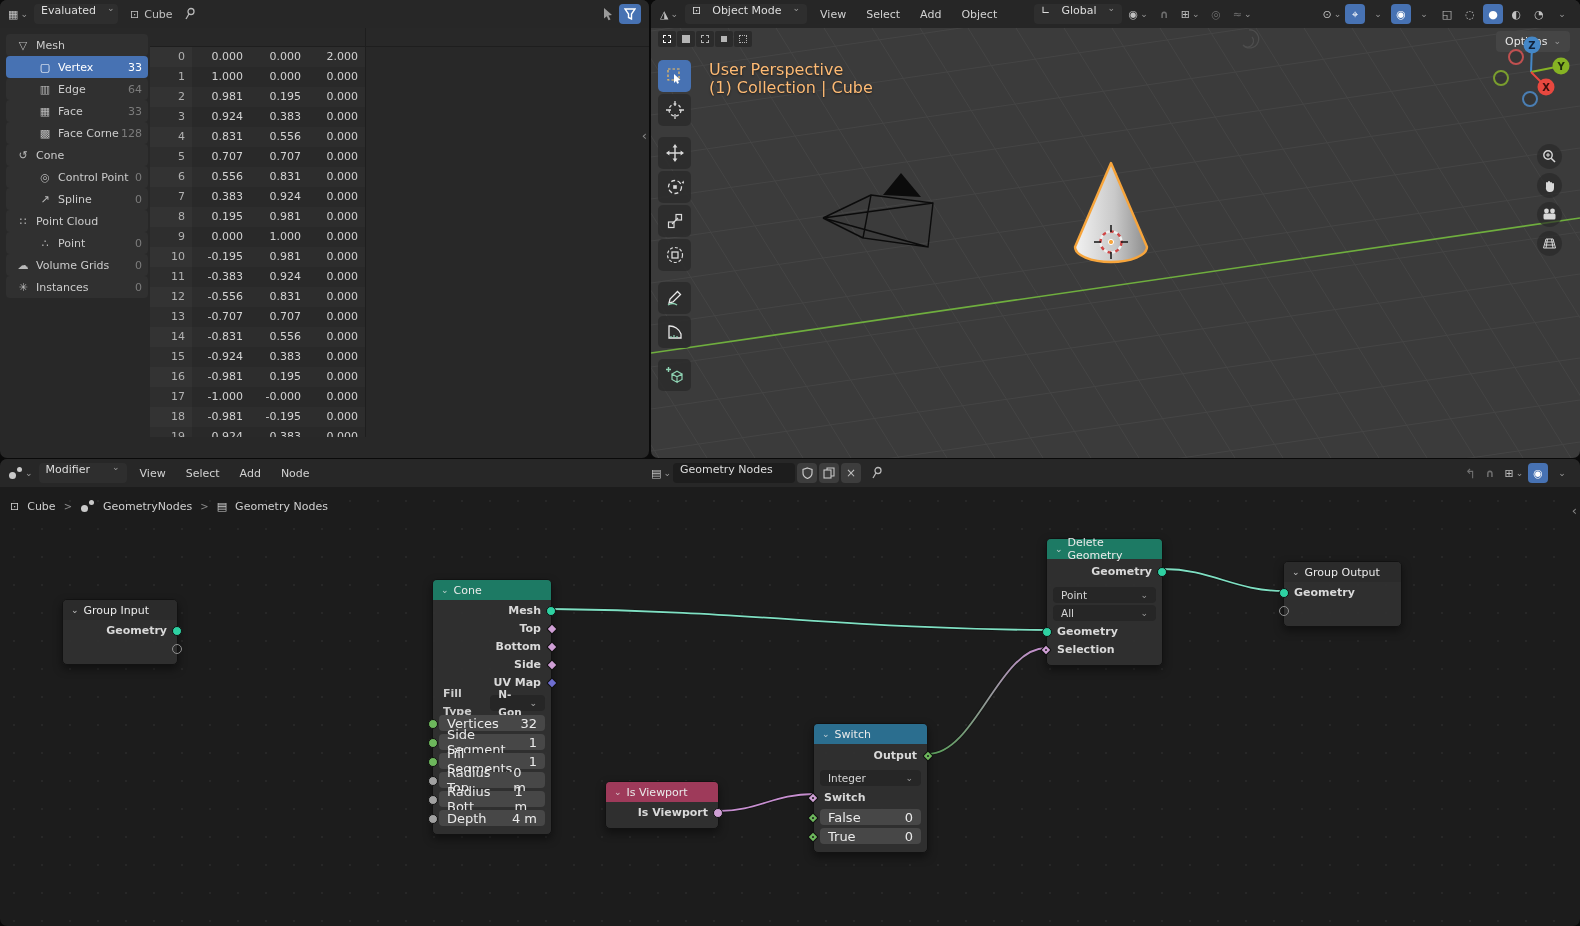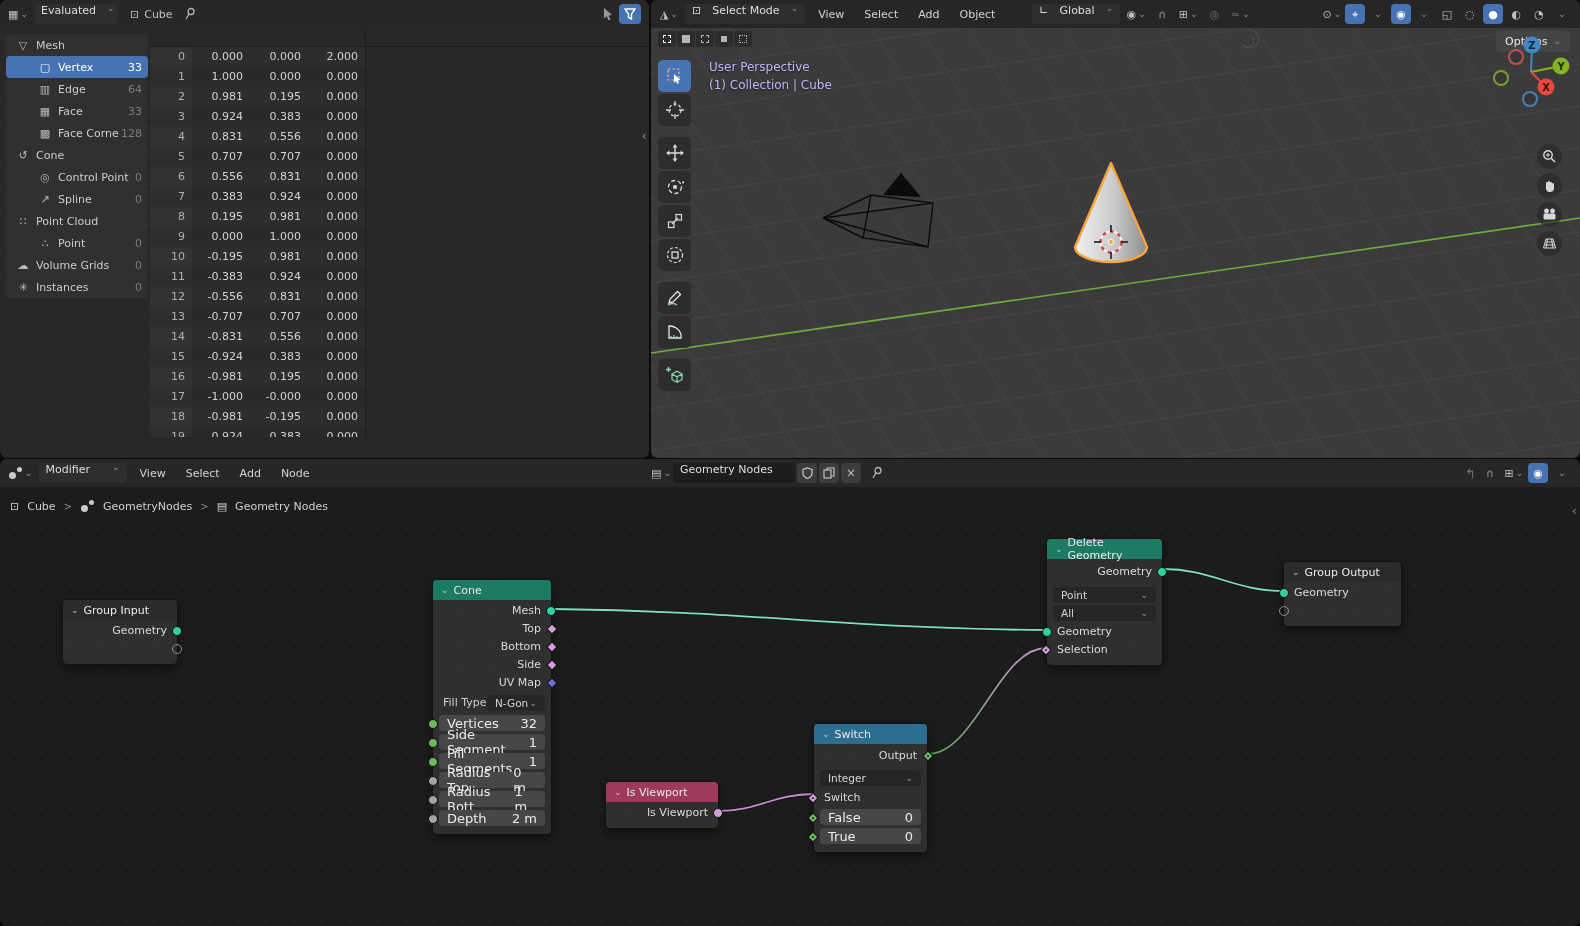--- a/index.html
+++ b/index.html
@@ -43,21 +43,21 @@
   .t-c.idx { color:#b2b2b2; }
   .vline { position:absolute; top:0; bottom:0; width:1px; background:#1e1e1e; }
   #statusbar { position:absolute; left:0; right:0; bottom:0; height:21px; background:#2b2b2b;
                display:flex; align-items:center; justify-content:flex-end; gap:10px; padding:0 10px; color:#b4b4b4; }
   .edge-collapse { position:absolute; color:#8a8a8a; font-size:13px; }
 
   
   #viewport { left:651px; top:0; width:929px; height:458px; background:#3b3b3b; }
   #viewport .hbar { background:#242424e8; }
   #scene { position:absolute; left:0; top:28px; }
-  .ovl-text { position:absolute; left:58px; color:#c4b5fd; font-size:12px; text-shadow:0 1px 2px #00000088; z-index:3; }
+  .ovl-text { position:absolute; left:58px; color:#fdba74; font-size:16px; text-shadow:0 1px 2px #00000088; z-index:3; }
   #optionsbtn { position:absolute; top:31px; right:10px; height:21px; background:#454545; border-radius:4px;
                 display:flex; align-items:center; gap:6px; padding:0 9px; color:#e8e8e8; z-index:4; }
   #selmodes { position:absolute; left:7px; top:31px; display:flex; gap:1px; z-index:4; }
   .sm { width:18px; height:16px; background:#2b2b2b; border-radius:2px; display:flex; align-items:center; justify-content:center; }
   .sm .mini { width:8px; height:8px; border:1px solid #b5b5b5; }
   .sm.blue .mini { border-style:dashed; border-color:#fff; }
   .mini.solid { background:#b5b5b5; } .mini.dash { border-style:dashed; } .mini.dot { border-style:dotted; }
   #toolbar { position:absolute; left:7px; top:60px; display:flex; flex-direction:column; gap:2px; z-index:4; }
   .tool { width:33px; height:32px; background:rgba(44,44,44,.9); border-radius:5px;
           display:flex; align-items:center; justify-content:center; }
@@ -76,21 +76,21 @@
                 gap:8px; color:#cfcfcf; z-index:6; }
   .bc-ic { color:#cfcfcf; font-size:11px; }
   .bc-sep { color:#8a8a8a; font-size:10px; }
   #wires { position:absolute; left:0; top:0; z-index:1; pointer-events:none; }
   .node { position:absolute; z-index:2; background:#303030f2; border:1px solid #121212; border-radius:5px;
           box-shadow:0 4px 10px rgba(0,0,0,.45); }
   .nhead { height:20px; display:flex; align-items:center; gap:5px; padding:0 8px;
            border-radius:4px 4px 0 0; color:#eaeaea; font-size:11px; }
   .nhead .chev { color:#e5e5e5cc; }
   .nbody { padding:2px 0 6px 0; position:relative; }
-  .nrow { position:relative; height:18px; line-height:18px; padding:0 10px; font-size:11px; color:#d9d9d9; }
+  .nrow { position:relative; height:18px; line-height:18px; padding:0 10px; font-size:11px; color:#d9d9d9;font-weight:bold; }
   .nrow.out { text-align:right; }
   .nfrow { position:relative; height:19px; }
   .nfield { position:absolute; left:6px; right:6px; top:1px; height:16px; background:#474747; border-radius:4px;
             display:flex; justify-content:space-between; align-items:center; padding:0 8px;
             font-size:13px; color:#eaeaea; }
   .ndrop { position:relative; margin:2px 6px; height:16px; background:#262626; border-radius:4px;
            display:flex; align-items:center; padding:0 8px; font-size:10.5px; color:#d6d6d6; }
   .ndrop .chev { margin-left:auto; }
   .ftlabel { color:#cdcdcd; }
   .sk { position:absolute; border:1.2px solid #101010; z-index:3; }
@@ -414,21 +414,21 @@
     </g>
   </svg>
 
   <div class="hbar">
     <div class="icbtn">
       <span>◮</span>
         <span class="chev">⌄</span>
     </div>
     <div class="drop">
       <span>⊡</span>
-      <span>Select Mode</span>
+      <span>Object Mode</span>
       <span class="chev">⌄</span>
     </div>
     <span class="menu">View</span>
     <span class="menu">Select</span>
     <span class="menu">Add</span>
     <span class="menu">Object</span>
     <div class="drop" style="margin-left:24px">
       <span>∟</span>
       <span>Global</span>
       <span class="chev">⌄</span>
@@ -781,21 +781,21 @@
             <span class="sk c float lt"></span>
             <div class="nfield">
               <span>Radius Bott</span>
               <span>1 m</span>
             </div>
           </div>
           <div class="nfrow">
             <span class="sk c float lt"></span>
             <div class="nfield">
               <span>Depth</span>
-              <span>2 m</span>
+              <span>4 m</span>
             </div>
           </div>
         </div>
     </div>
   </div>
 
   <div class="node" style="left:605px; top:322px; width:114px">
     <div class="nhead" style="background:var(--header-red)">
       <span class="chev">⌄</span>
       <span>Is Viewport</span>

